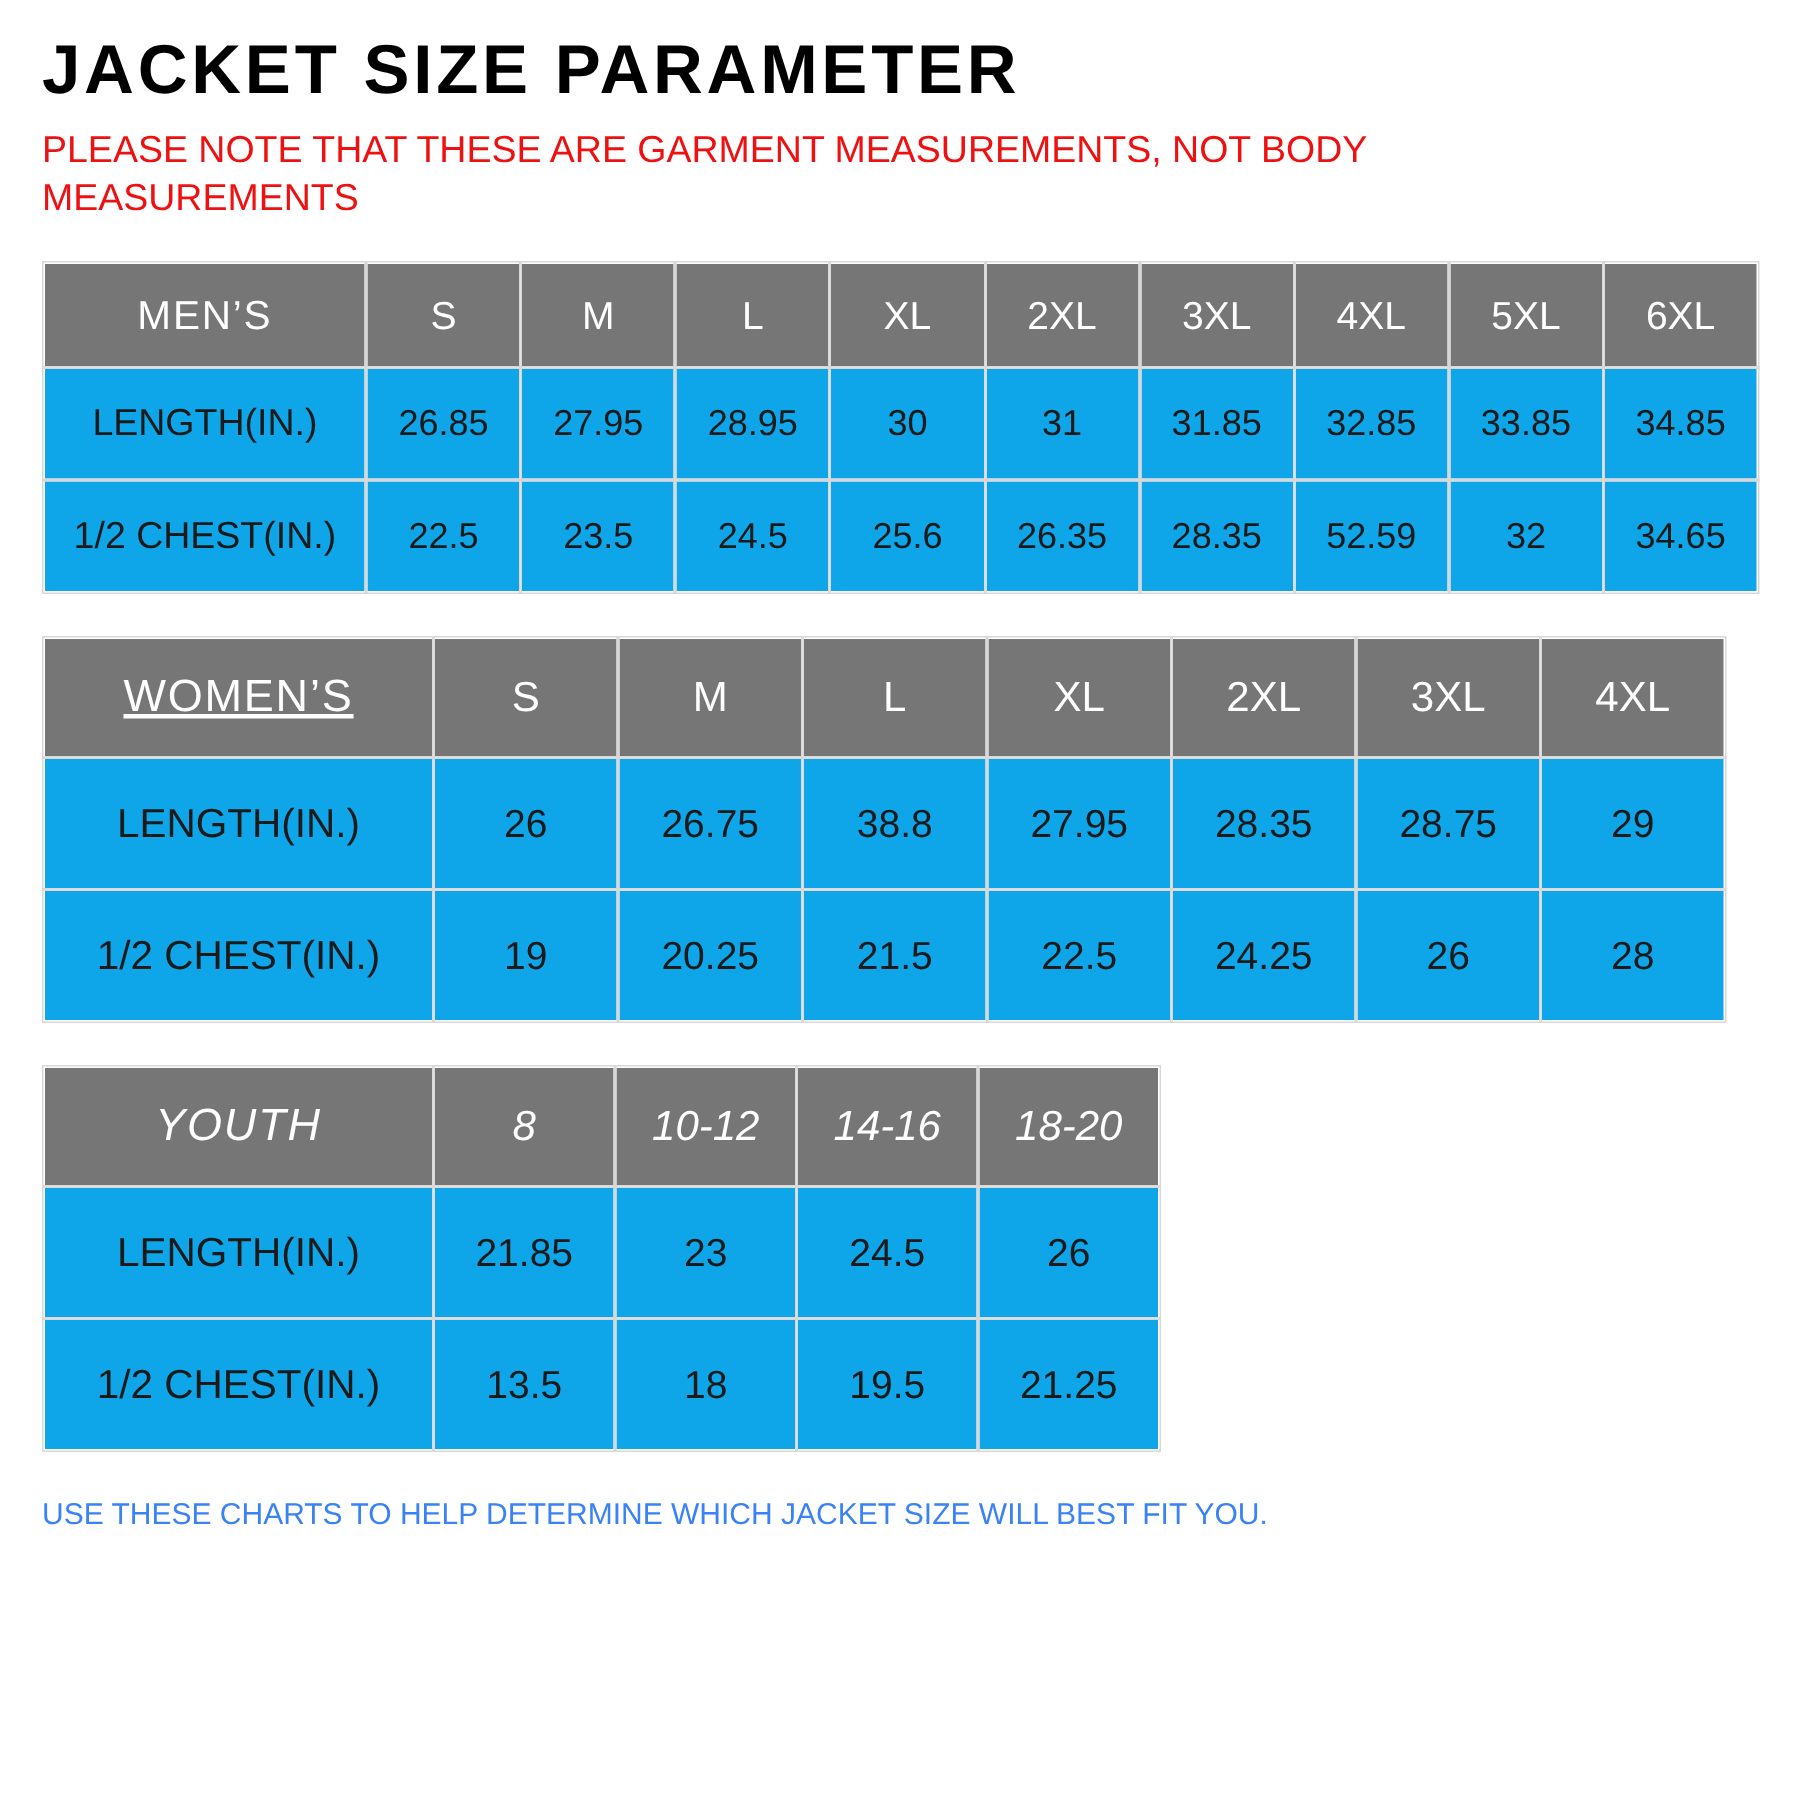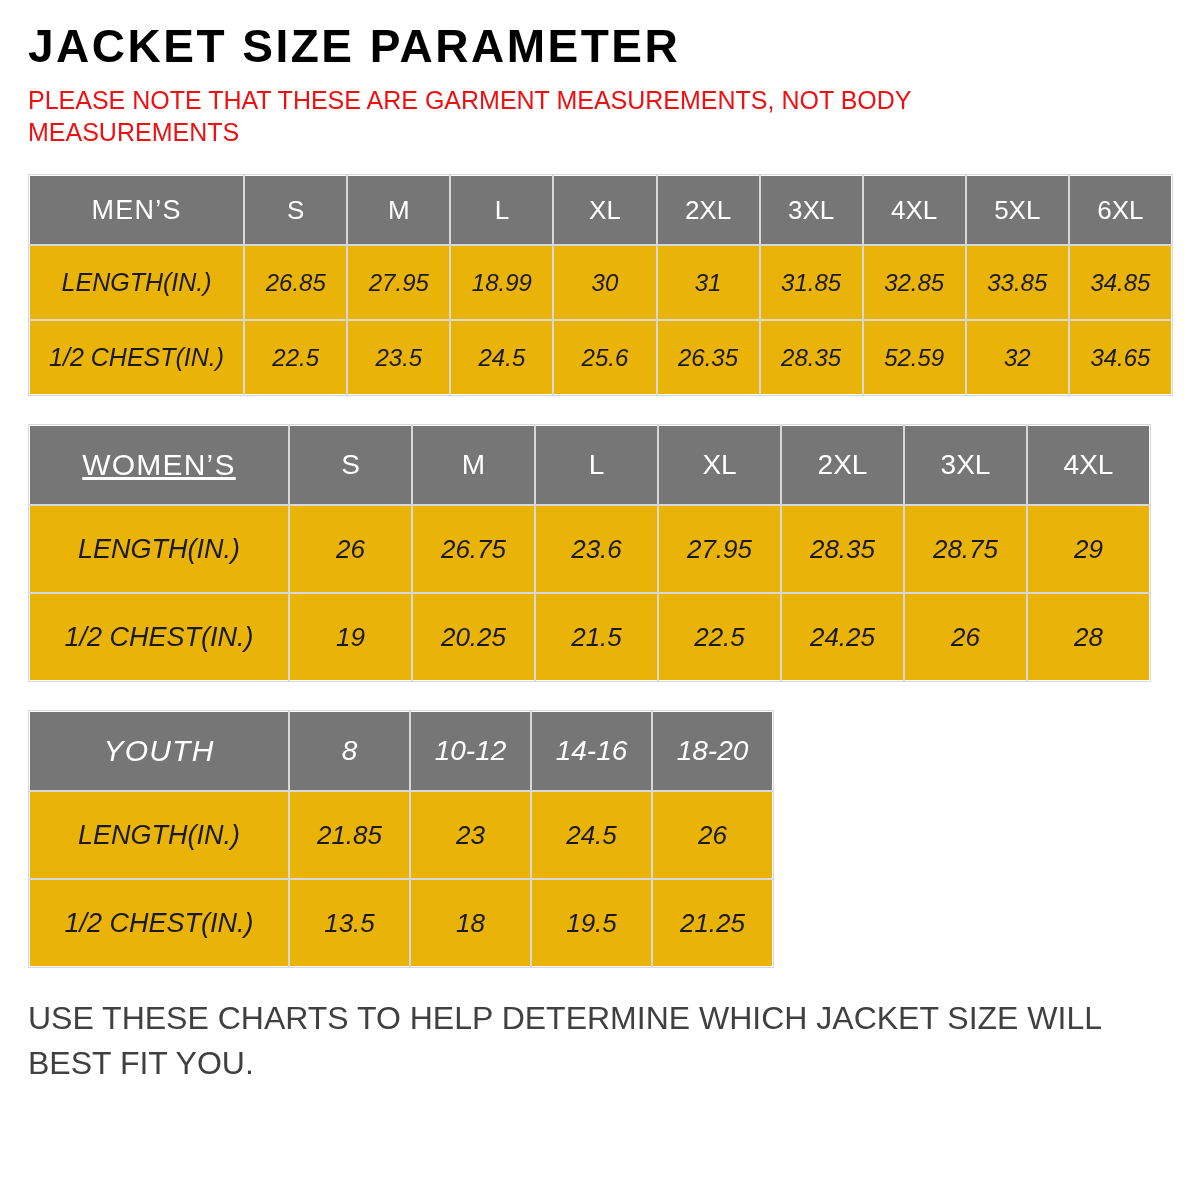--- a/index.html
+++ b/index.html
@@ -55,24 +55,23 @@
     color: #ffffff;
   }
   .hdr td.rowlabel {
     font-size: 27px;
     letter-spacing: 1.2px;
   }
   .hdr td.sizecell {
     font-size: 26px;
   }
   .body-row td {
-    background: #eab308;
+    background: #0ea5e9;
     color: #1a1a1a;
     border: 1px solid #cfcfcf;
-    font-style: italic;
   }
   .body-row td.rowlabel {
     font-size: 25px;
     text-align: center;
   }
   .body-row td.val {
     font-size: 24px;
   }
 
   
@@ -105,22 +104,22 @@
   #table-youth .body-row td.val { font-size: 26px; }
 
   .footer-note {
     color: #ee1111;
     font-size: 25px;
     line-height: 1.45;
     max-width: 1130px;
     margin: 12px 0 0 0;
   }
   .footer-note2 {
-    color: #404040;
-    font-size: 32px;
+    color: #3b82f6;
+    font-size: 20px;
     line-height: 1.4;
     margin: 18px 0 0 0;
   }
 </style>
 </head>
 <body>
 
 <div class="page">
 
   <h1 class="title">JACKET SIZE PARAMETER</h1>
@@ -150,21 +149,21 @@
         <td class="sizecell">2XL</td>
         <td class="sizecell">3XL</td>
         <td class="sizecell">4XL</td>
         <td class="sizecell">5XL</td>
         <td class="sizecell">6XL</td>
       </tr>
       <tr class="body-row">
         <td class="rowlabel">LENGTH(IN.)</td>
         <td class="val">26.85</td>
         <td class="val">27.95</td>
-        <td class="val">18.99</td>
+        <td class="val">28.95</td>
         <td class="val">30</td>
         <td class="val">31</td>
         <td class="val">31.85</td>
         <td class="val">32.85</td>
         <td class="val">33.85</td>
         <td class="val">34.85</td>
       </tr>
       <tr class="body-row">
         <td class="rowlabel">1/2 CHEST(IN.)</td>
         <td class="val">22.5</td>
@@ -199,21 +198,21 @@
         <td class="sizecell">L</td>
         <td class="sizecell">XL</td>
         <td class="sizecell">2XL</td>
         <td class="sizecell">3XL</td>
         <td class="sizecell">4XL</td>
       </tr>
       <tr class="body-row">
         <td class="rowlabel">LENGTH(IN.)</td>
         <td class="val">26</td>
         <td class="val">26.75</td>
-        <td class="val">23.6</td>
+        <td class="val">38.8</td>
         <td class="val">27.95</td>
         <td class="val">28.35</td>
         <td class="val">28.75</td>
         <td class="val">29</td>
       </tr>
       <tr class="body-row">
         <td class="rowlabel">1/2 CHEST(IN.)</td>
         <td class="val">19</td>
         <td class="val">20.25</td>
         <td class="val">21.5</td>

